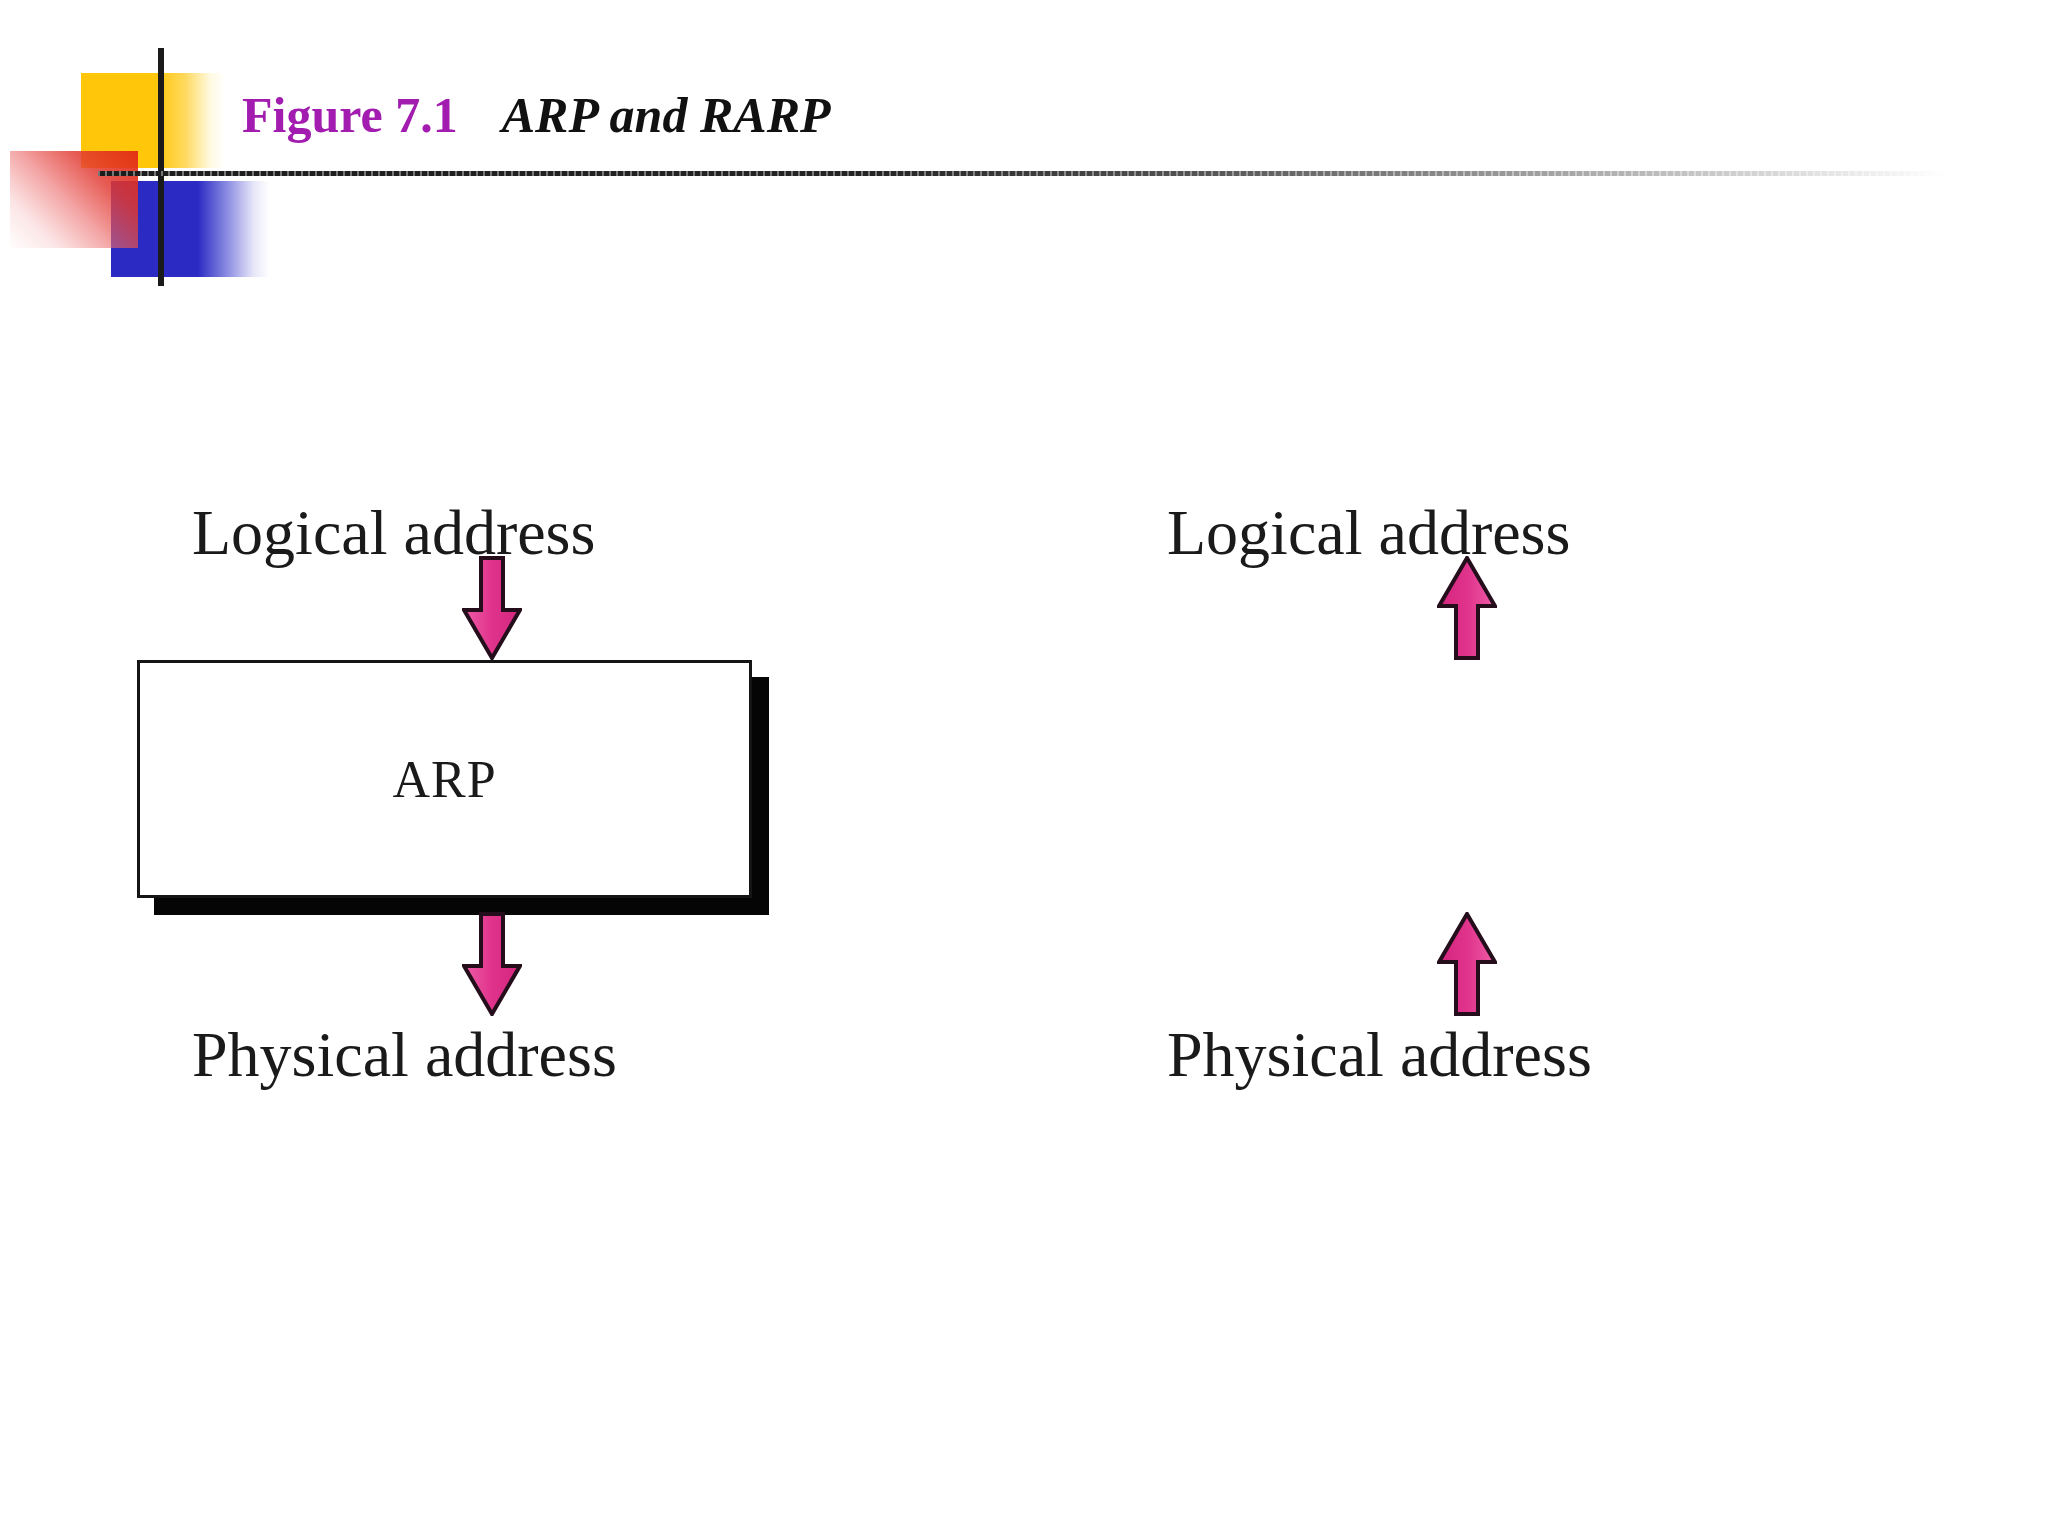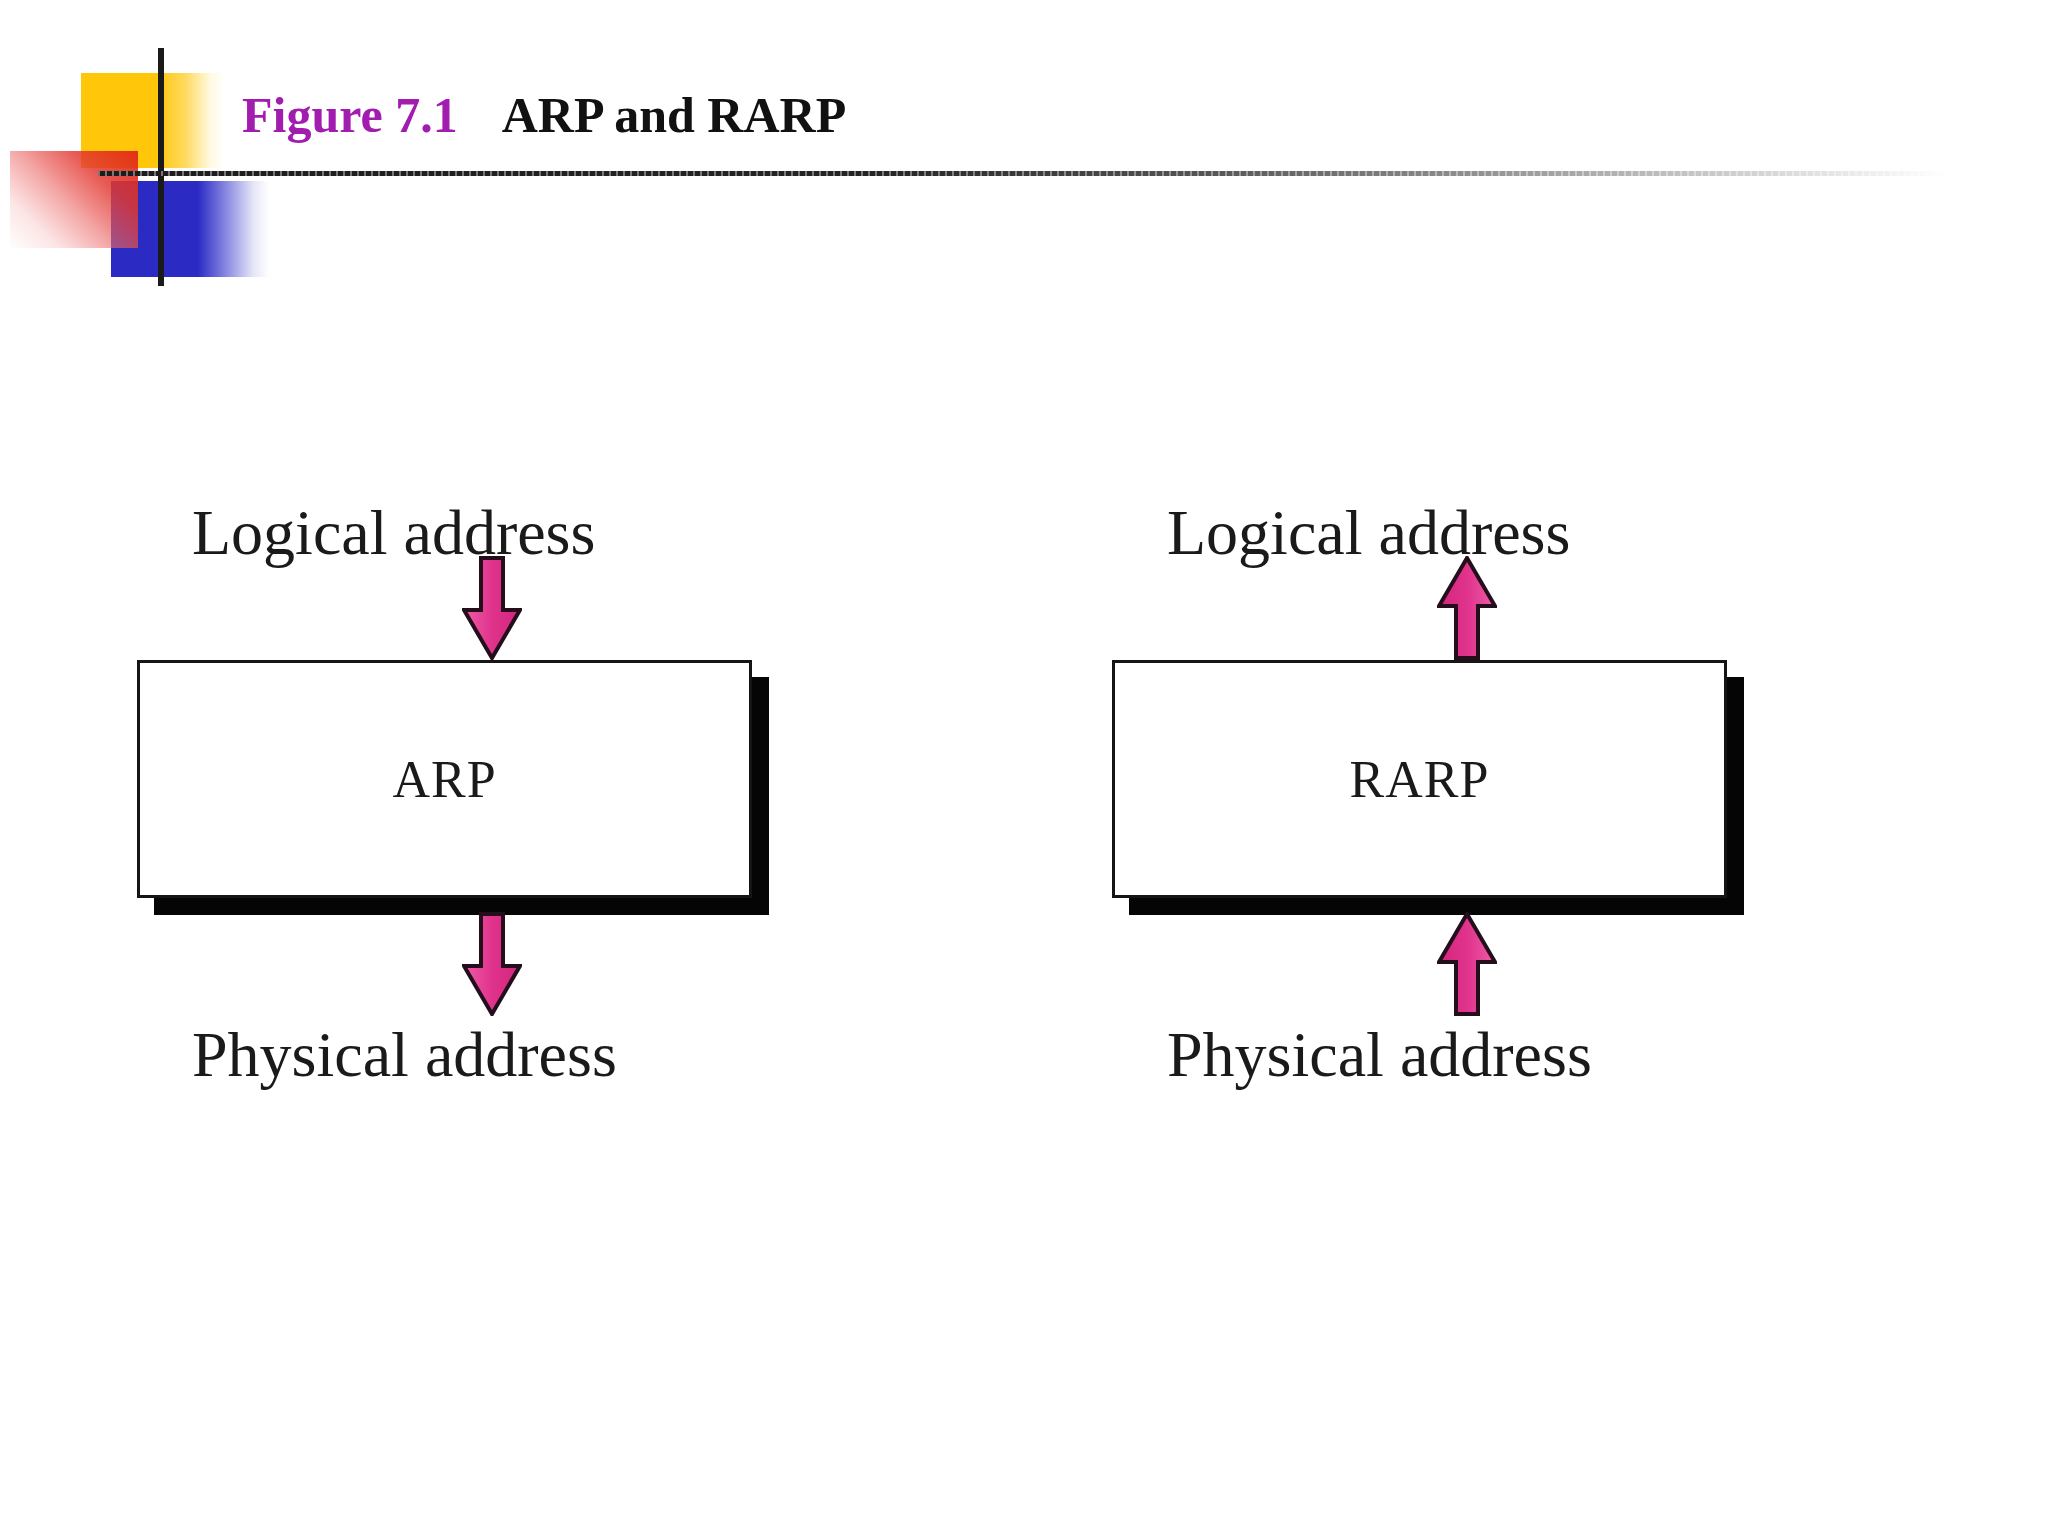--- a/index.html
+++ b/index.html
@@ -32,21 +32,21 @@
   .header-rule{
     position:absolute;left:98px;top:171px;width:1850px;height:5px;
     background:
       repeating-linear-gradient(90deg,rgba(255,255,255,.4) 0 2px,rgba(255,255,255,0) 2px 7px),
       linear-gradient(to right,#1c1c1c 0%,#242424 42%,#555 60%,#8a8a8a 73%,#bbb 84%,#e2e2e2 93%,rgba(245,245,245,0) 100%);
   }
 
   
   .title-row{position:absolute;left:242px;top:86px;white-space:nowrap;font-size:50px;font-weight:bold;}
   .fig-label{color:#a21caf;margin-right:44px;}
-  .fig-title{color:#111111;}
+  .fig-title{color:#111111;font-style:italic;}
 
   
   .addr-label{
     position:absolute;width:600px;text-align:left;
     font-size:64px;color:#1A1A1A;white-space:nowrap;
   }
   .proto-box{
     position:absolute;width:615px;height:238px;box-sizing:border-box;
     background:#ffffff;border:3px solid #151515;
     box-shadow:17px 17px 0 0 #050505;
@@ -107,23 +107,20 @@
   </svg>
 
   <div class="addr-label l-bottom-label">Physical address</div>
 
   <div class="addr-label r-top-label">Logical address</div>
 
   <svg class="arrow up r-top-arrow" viewBox="0 0 60 104">
     <polygon points="19,2 41,2 41,54 58,54 30,102 2,54 19,54" fill="url(#pinkGrad)" stroke="#240E1C" stroke-width="4" stroke-linejoin="miter"></polygon>
   </svg>
 
-  <div class="proto-box r-box">
-    <span class="box-label">RARP</span>
-  </div>
 
   <svg class="arrow up r-bottom-arrow" viewBox="0 0 60 104">
     <polygon points="19,2 41,2 41,54 58,54 30,102 2,54 19,54" fill="url(#pinkGrad)" stroke="#240E1C" stroke-width="4" stroke-linejoin="miter"></polygon>
   </svg>
 
   <div class="addr-label r-bottom-label">Physical address</div>
 
 </div>
 
 </body></html>

